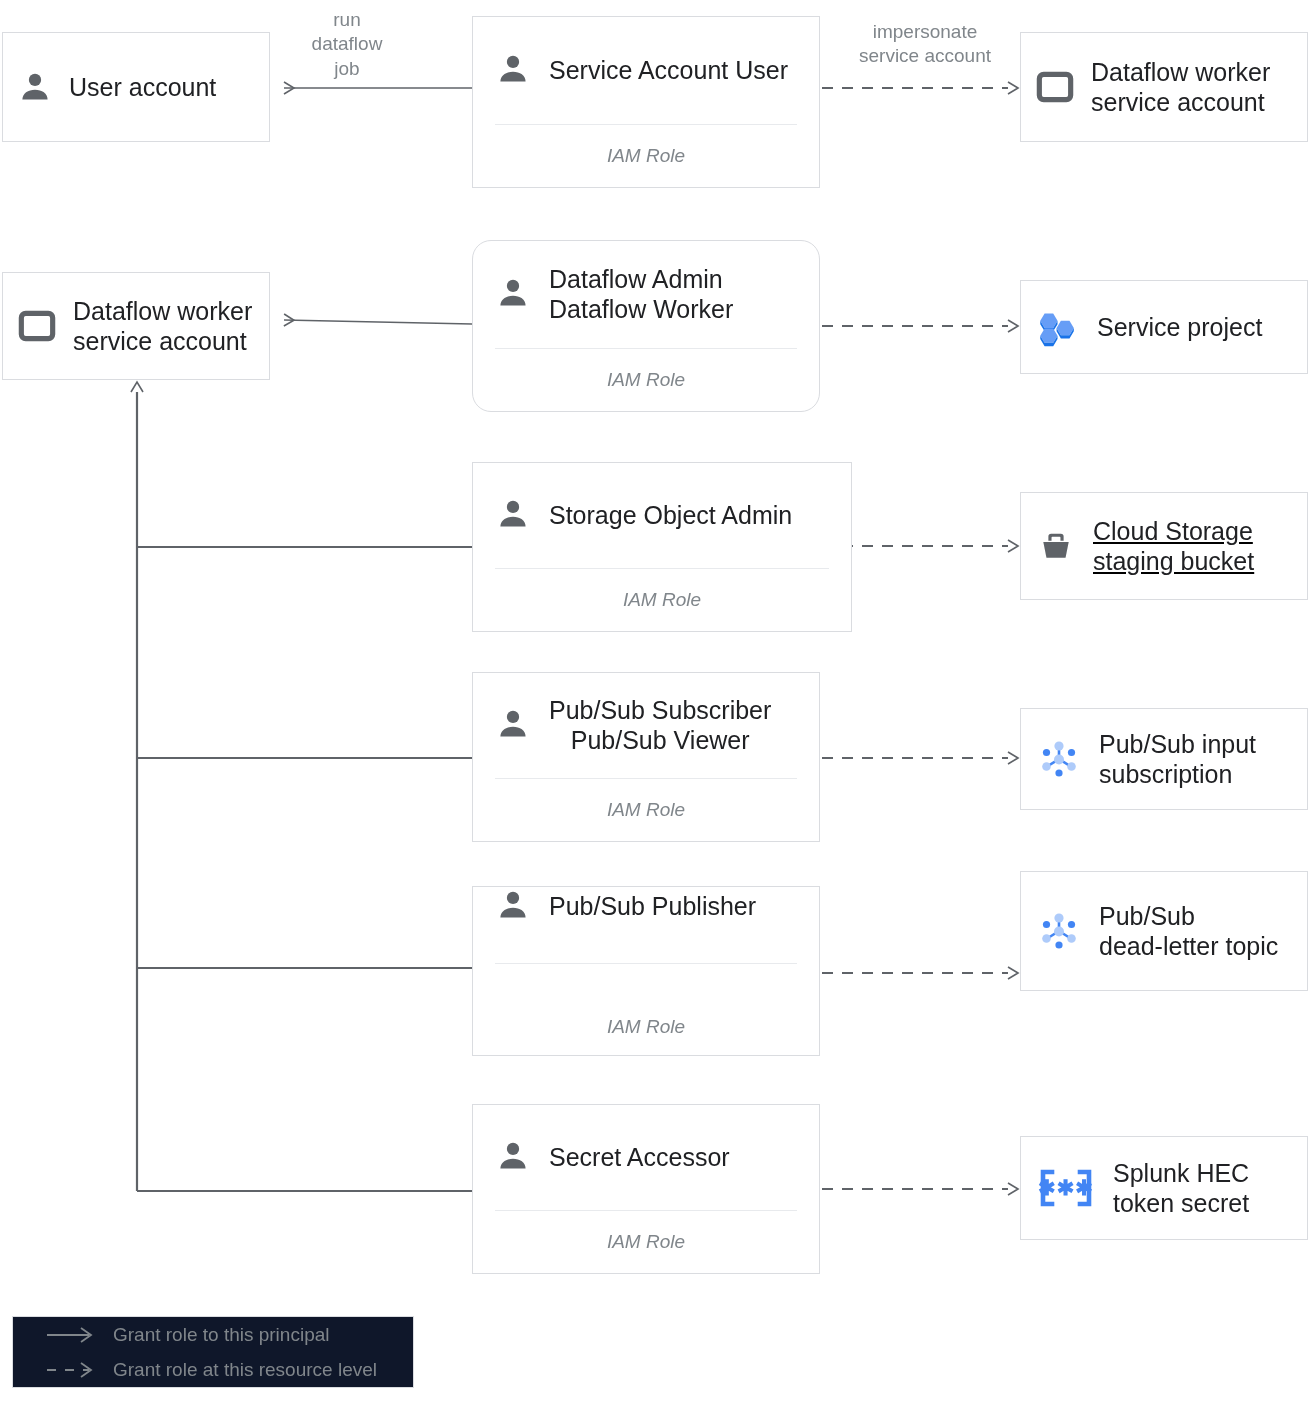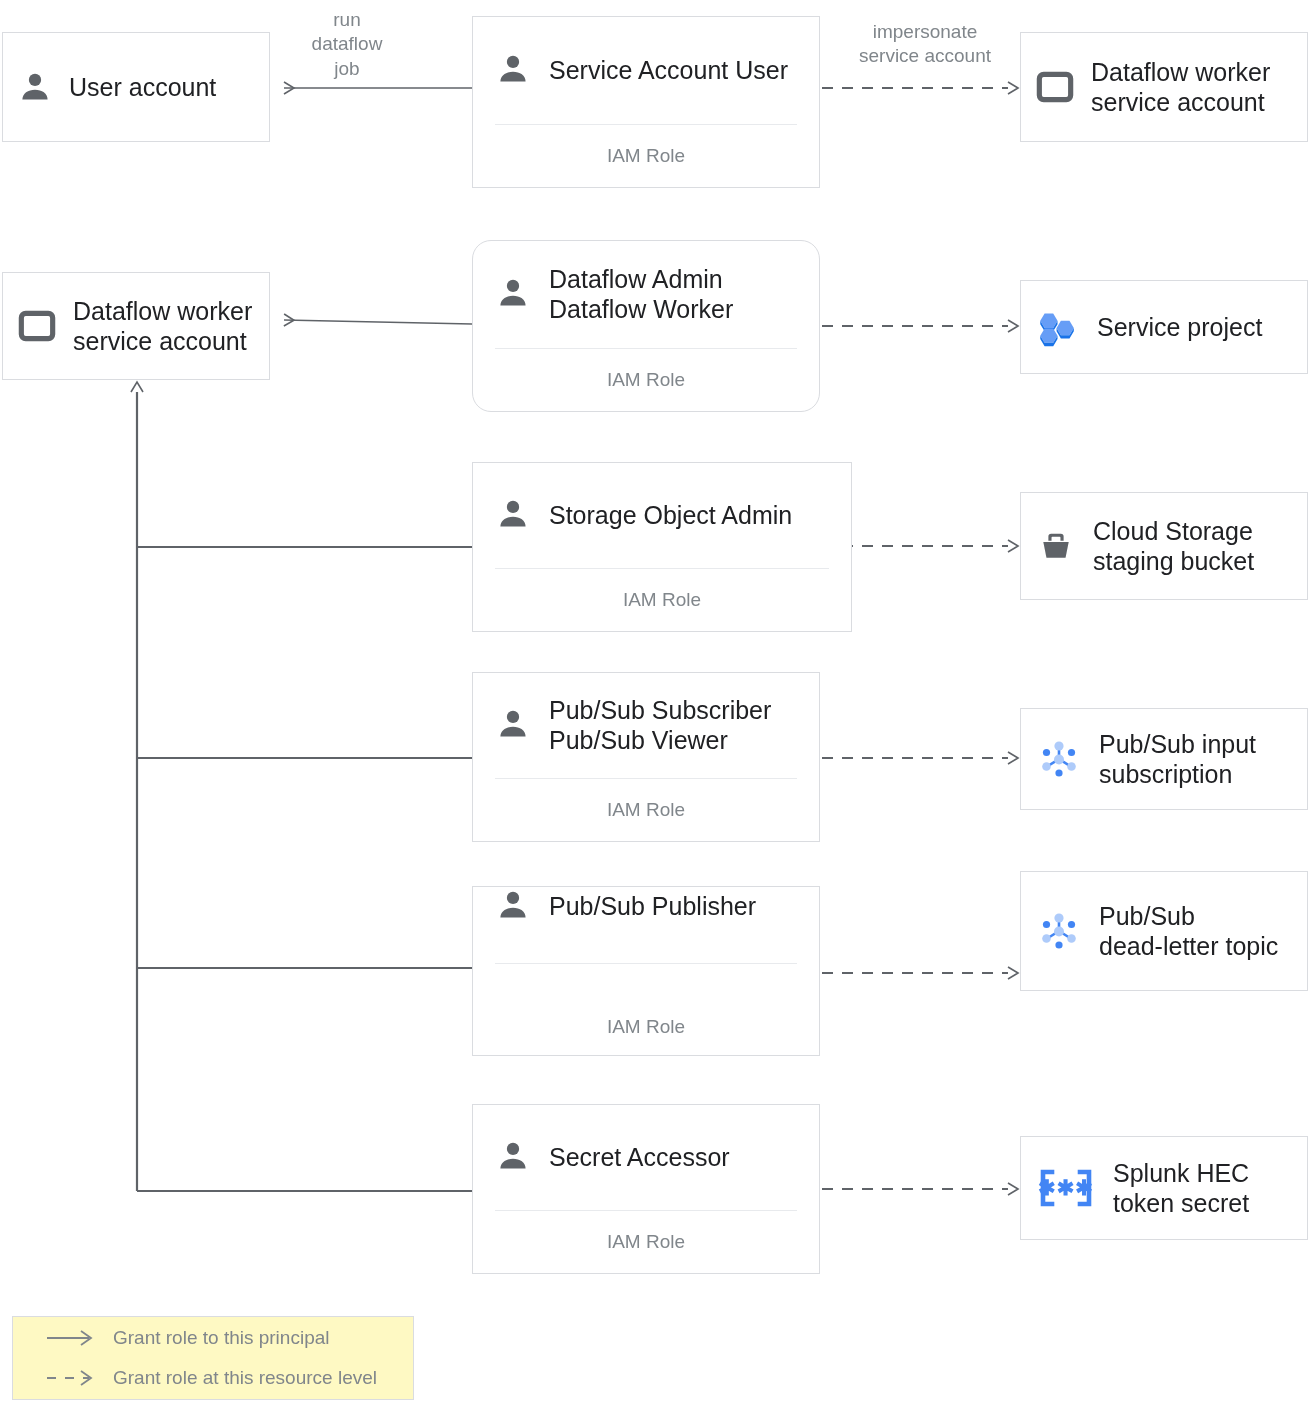--- a/index.html
+++ b/index.html
@@ -33,27 +33,27 @@
   .role{display:flex;flex-direction:column;}
   .role .top{
     flex:1 1 auto;display:flex;align-items:center;padding:0 22px;
   }
   .role .top .lbl{
     font-size:25px;color:#202124;line-height:1.18;margin-left:18px;white-space:pre-line;
   }
   .role .divider{height:1px;background:#e8eaed;margin:0 22px;}
   .role .foot{
     height:62px;display:flex;align-items:center;justify-content:center;
-    font-size:19px;color:#80868b;
+    font-size:19px;color:#80868b;font-style:italic;
   }
 
   
   .legend{
-    position:absolute;left:12px;top:1316px;width:402px;height:84px;
-    border:1px solid #dadce0;background:#fef9c3;box-sizing:border-box;
+    position:absolute;left:12px;top:1316px;width:402px;height:72px;
+    border:1px solid #dadce0;background:#0f172a;box-sizing:border-box;
     display:flex;flex-direction:column;justify-content:center;
   }
   .legend .row{display:flex;align-items:center;height:40px;padding-left:30px;}
   .legend .glyph{width:56px;height:20px;flex:0 0 auto;}
   .legend .txt{font-size:19px;color:#80868b;margin-left:14px;}
 
   
   .edge-label{
     position:absolute;font-size:19px;color:#80868b;line-height:1.28;
     text-align:center;white-space:pre-line;
@@ -209,33 +209,33 @@
           <circle cx="12" cy="7.3" r="4.1" fill="#5f6368"></circle>
           <path d="M3.6 20.4c0-4.2 3.8-6.6 8.4-6.6s8.4 2.4 8.4 6.6z" fill="#5f6368"></path>
         </svg>
       </span>
       <span class="lbl">Storage Object Admin</span>
     </div>
     <div class="divider"></div>
     <div class="foot">IAM Role</div>
   </div>
 
-  <div class="box entity" style="left:1020px;top:492px;width:288px;height:108px;">
+  <div class="box entity" style="left:1020px;top:492px;width:288px;height:108px;text-decoration:underline;">
     <span class="ico">
       <svg width="42" height="42" viewBox="0 0 48 48">
         <path d="M18.5 10 h11 a3.2 3.2 0 0 1 3.2 3.2 V18 h-3.6 v-3.8 a0.9 0.9 0 0 0-0.9-0.9 h-8.4
                  a0.9 0.9 0 0 0-0.9 0.9 V18 h-3.6 v-4.8 A3.2 3.2 0 0 1 18.5 10 Z" fill="#5f6368"></path>
         <path d="M9.5 19.5 h29 l-3.6 17.8 h-21.8 Z" fill="#5f6368"></path>
       </svg>
     </span>
     <span class="lbl">Cloud Storage
 staging bucket</span>
   </div>
 
-  <div class="box role" style="left:472px;top:672px;width:348px;height:170px;">
+  <div class="box role" style="left:472px;top:672px;width:348px;height:170px;text-align:center;">
     <div class="top">
       <span class="ico">
         <svg width="36" height="36" viewBox="0 0 24 24">
           <circle cx="12" cy="7.3" r="4.1" fill="#5f6368"></circle>
           <path d="M3.6 20.4c0-4.2 3.8-6.6 8.4-6.6s8.4 2.4 8.4 6.6z" fill="#5f6368"></path>
         </svg>
       </span>
       <span class="lbl">Pub/Sub Subscriber
 Pub/Sub Viewer</span>
     </div>

